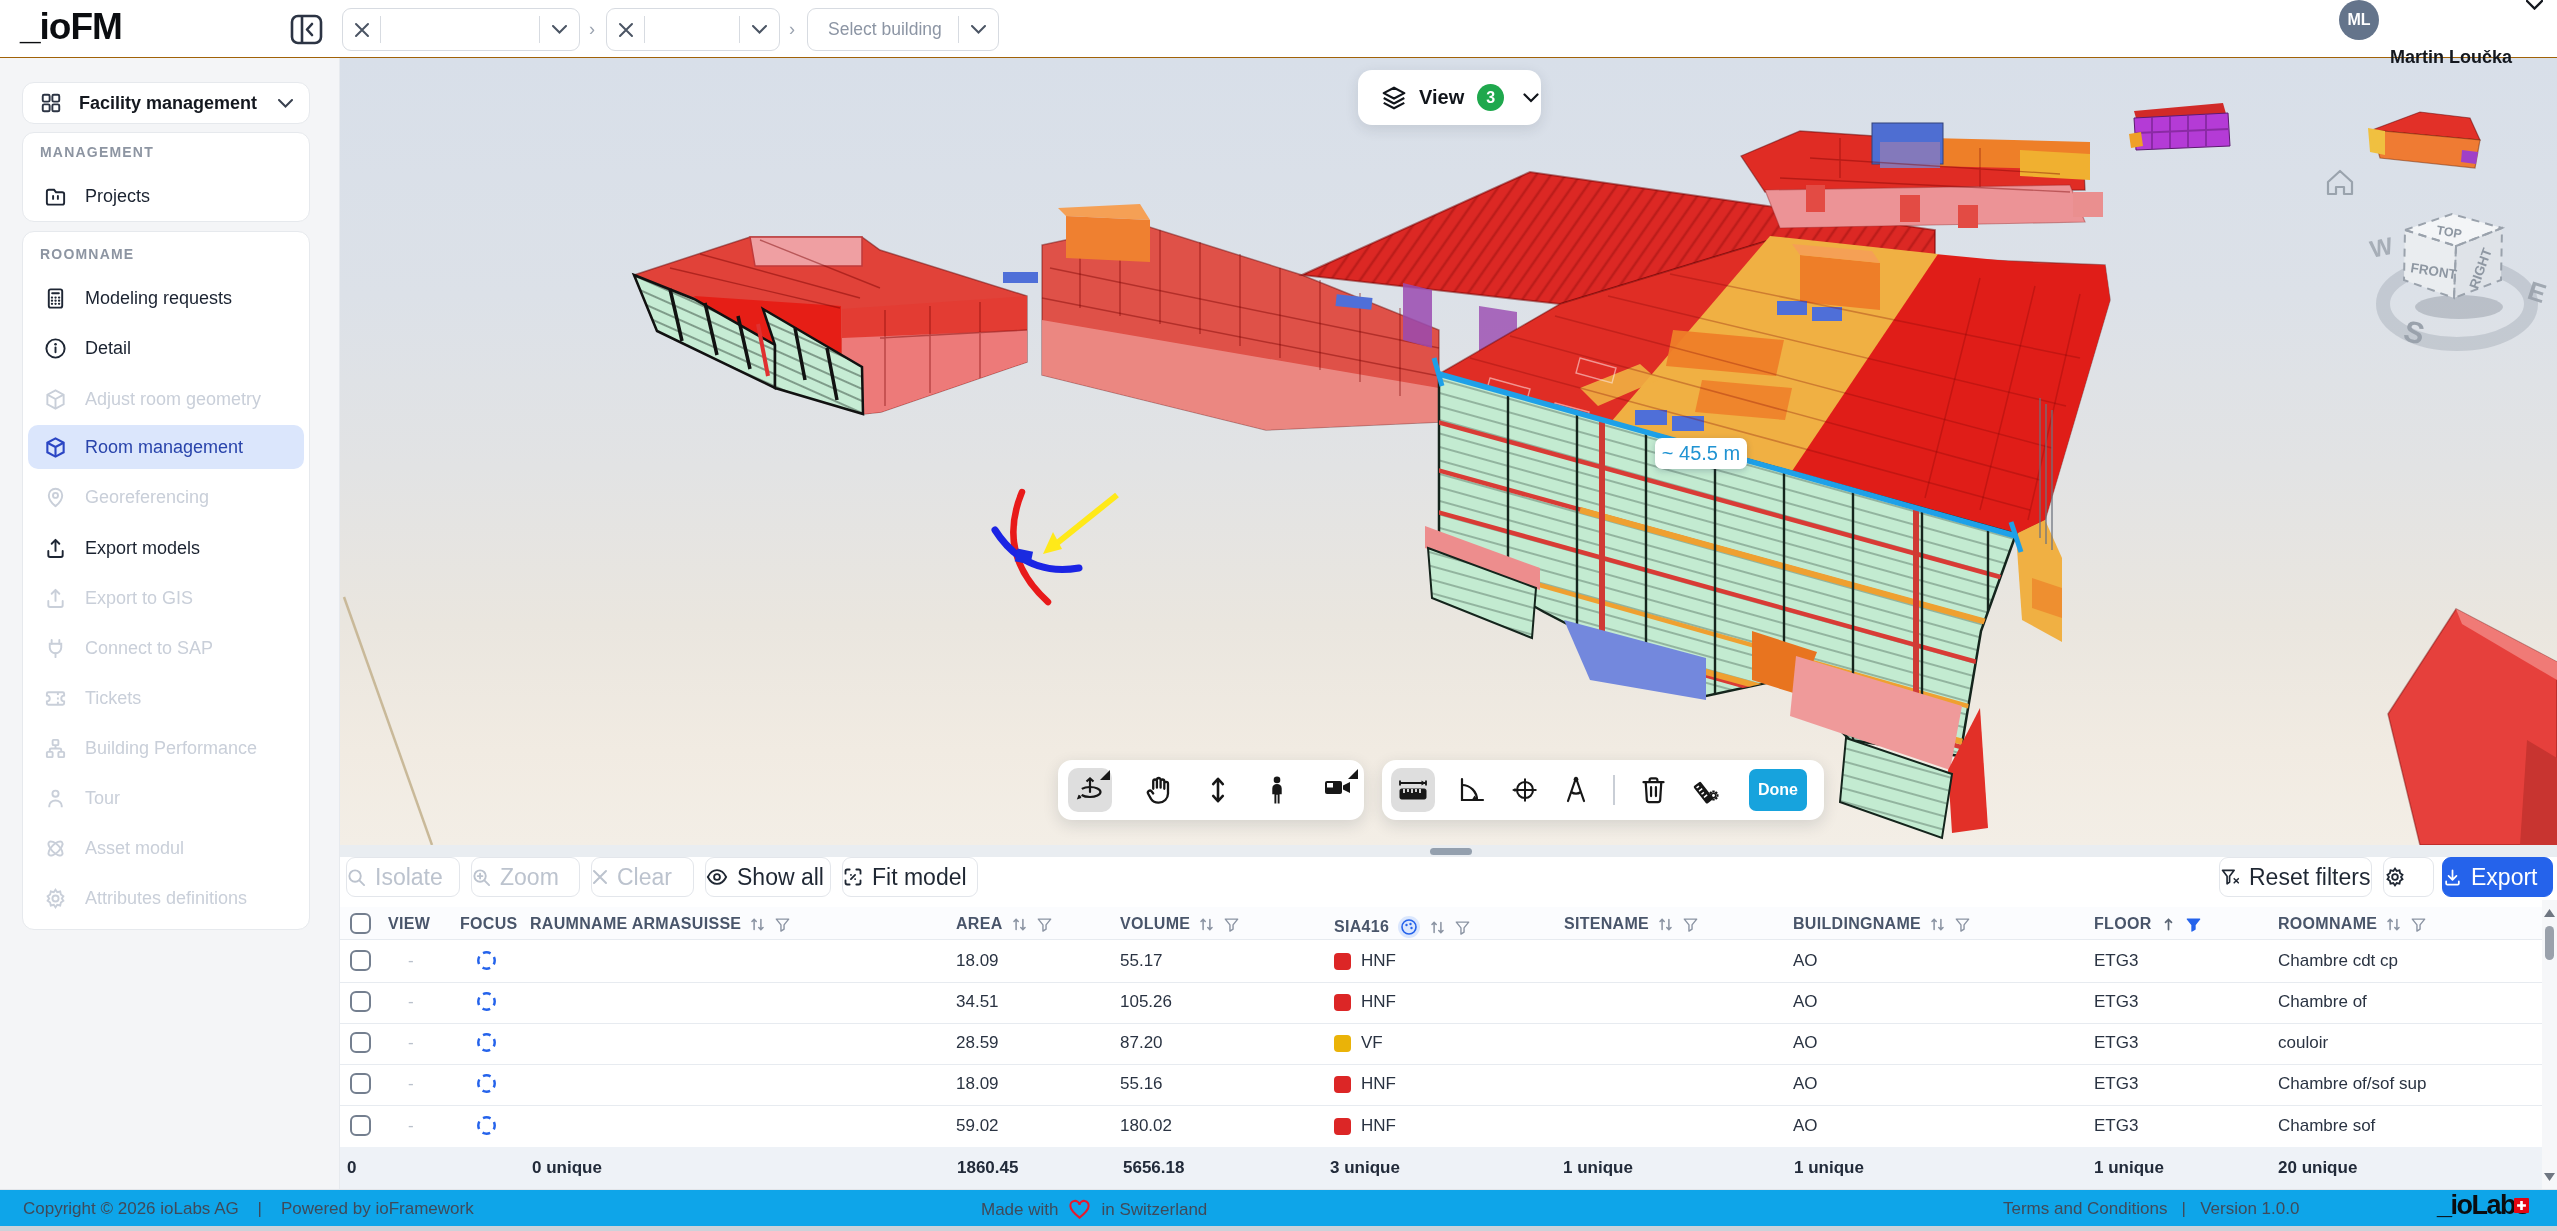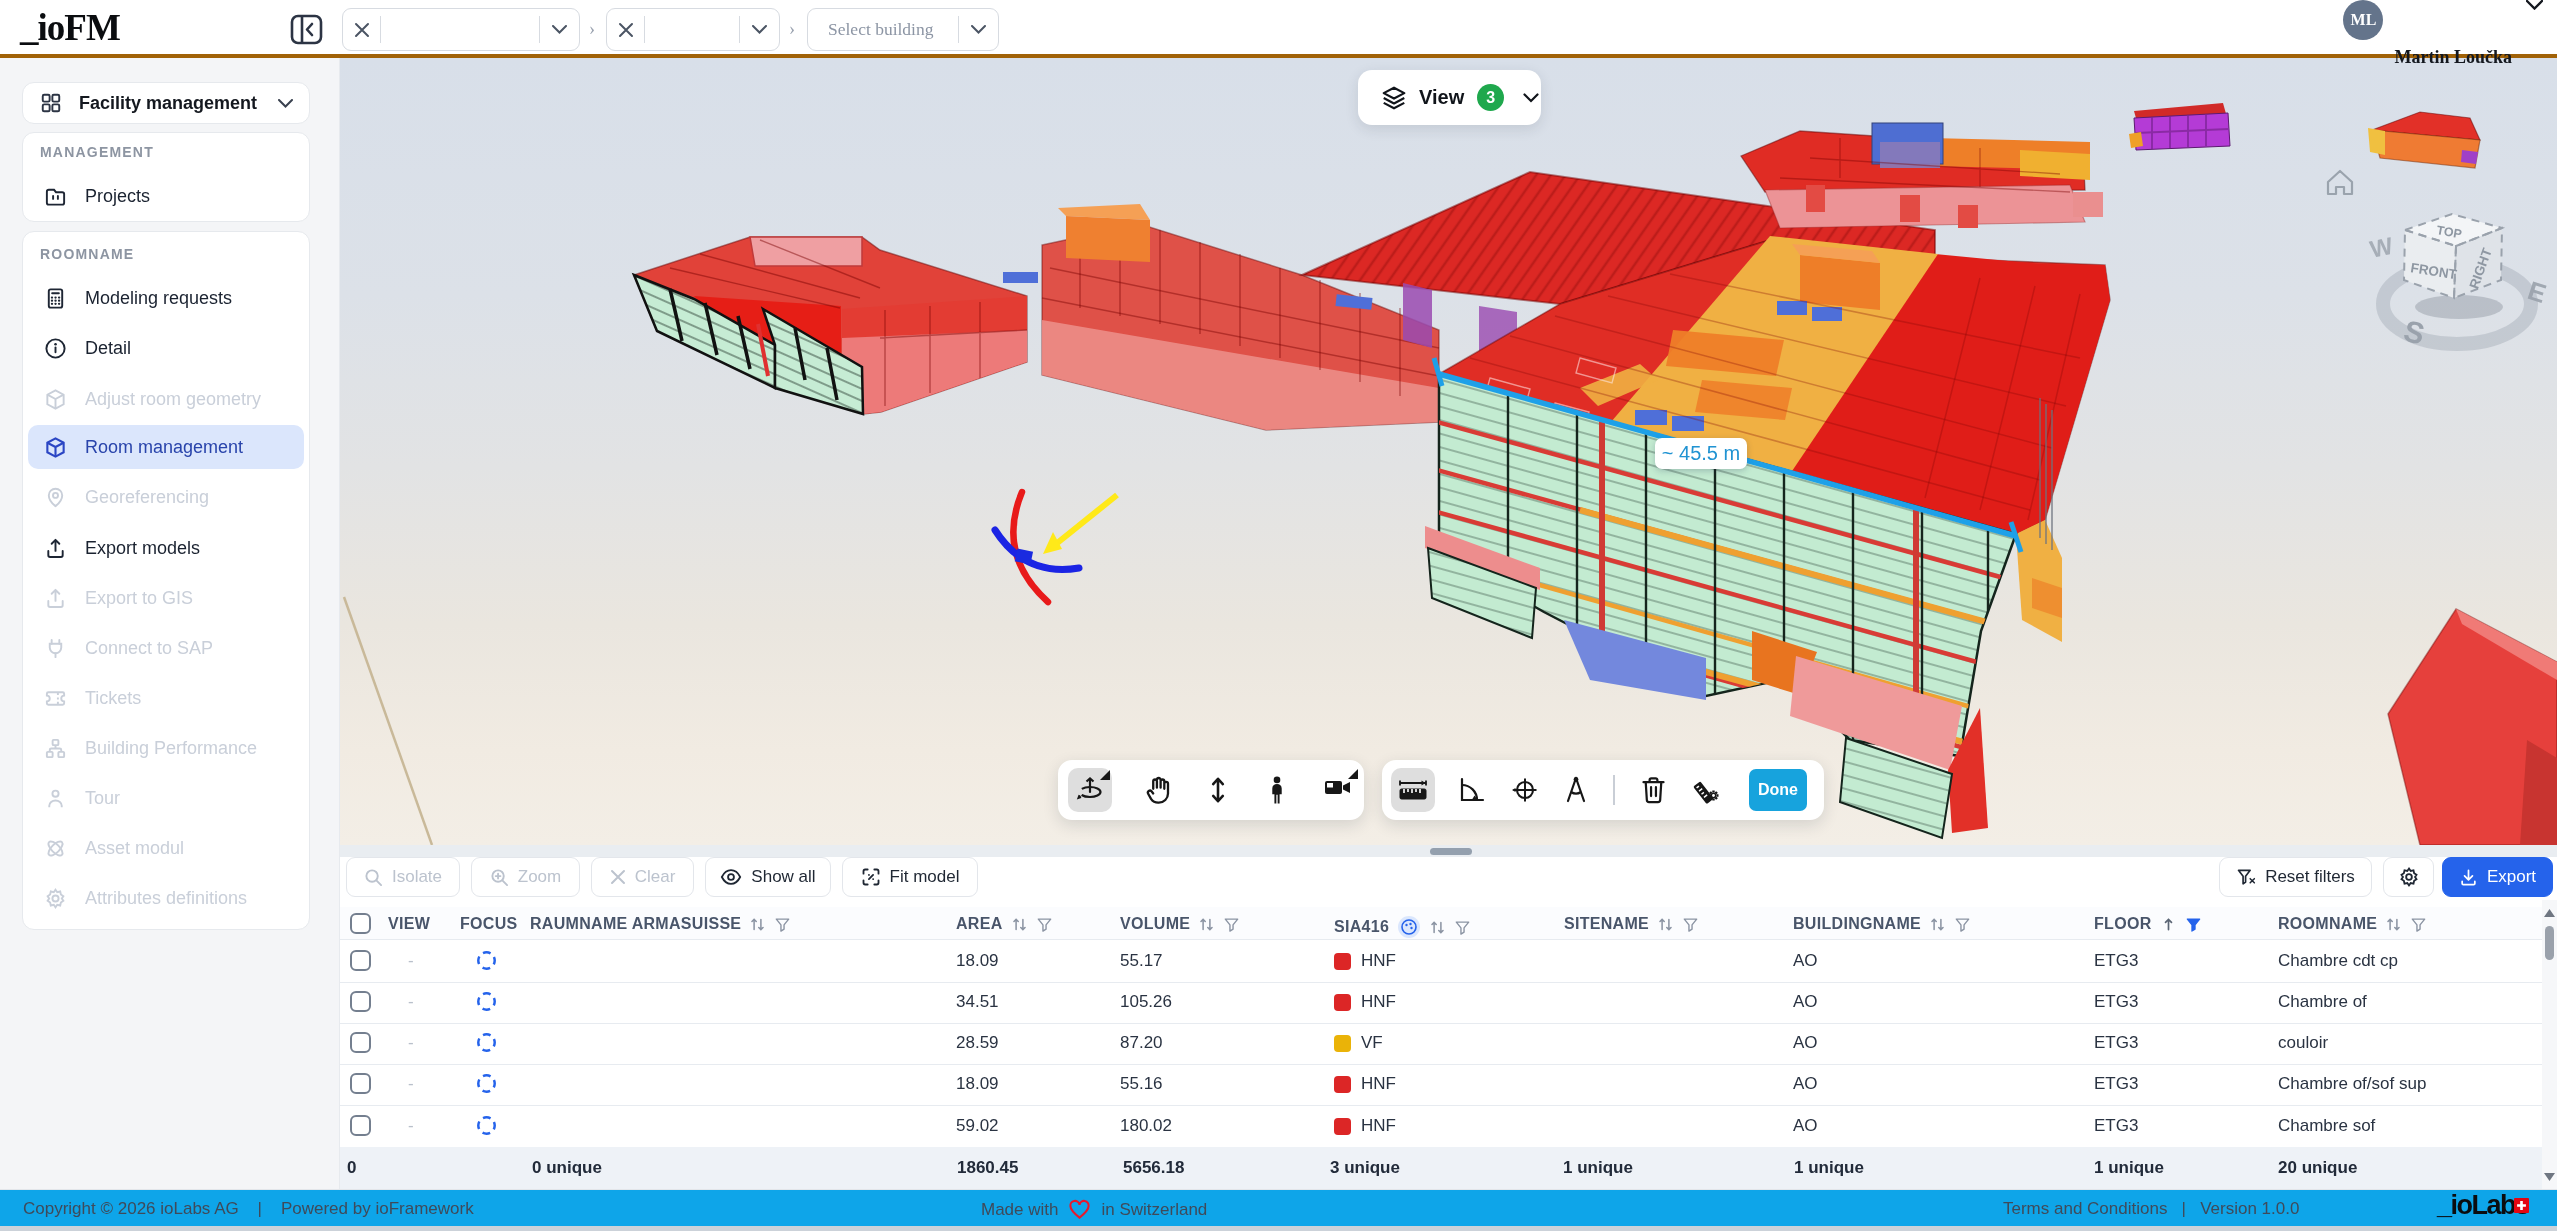--- a/index.html
+++ b/index.html
@@ -1,20 +1,20 @@
 <!DOCTYPE html>
 <html><head>
 <meta charset="utf-8">
 <style>
 * { margin:0; padding:0; box-sizing:border-box; }
 html,body { width:2557px; height:1231px; font-family:"Liberation Sans", sans-serif; background:#fff; overflow:hidden; position:relative; }
 .abs { position:absolute; }
 
 
-#topbar { position:absolute; left:0; top:0; width:2557px; height:58px; background:#fff; border-bottom:4px solid #a16207; z-index:30;font-family:Liberation Serif, serif; }
+#topbar { position:absolute; left:0; top:0; width:2557px; height:58px; background:#fff; border-bottom:1px solid #a16207; z-index:30; }
 #logo { position:absolute; left:20px; top:6px; font-size:37px; font-weight:800; color:#0b0d10; letter-spacing:-1px; }
 .selbox { position:absolute; top:8px; height:43px; border:1px solid #d7dbe1; border-radius:9px; background:#fff; display:flex; align-items:center; }
 .selbox .xic { width:38px; display:flex; justify-content:center; align-items:center; border-right:1px solid #d7dbe1; height:27px; }
 .selbox .sp { flex:1; }
 .selbox .chev { width:40px; display:flex; justify-content:center; align-items:center; border-left:1px solid #d7dbe1; height:27px; }
 .crumbsep { position:absolute; top:19px; color:#9aa2af; font-size:18px; }
 #userwrap { position:absolute; right:6px; top:0; height:58px; display:flex; align-items:flex-start; }
 #avatar { width:40px; height:40px; border-radius:50%; background:#64748b; color:#fff; font-size:16px; font-weight:700; display:flex; align-items:center; justify-content:center; }
 #uname { font-size:18px; font-weight:700; color:#14181f; margin-left:11px; margin-right:14px;margin-top:47px; }
 
@@ -35,21 +35,21 @@
 #viewbtn .vtxt { font-size:20px; font-weight:600; color:#10141a; margin-left:12px; }
 #viewbtn .badge { width:27px; height:27px; border-radius:50%; background:#1fa84d; color:#fff; font-size:16px; font-weight:700; display:flex; align-items:center; justify-content:center; margin-left:13px; }
 .vtoolbar { position:absolute; top:760px; height:60px; background:#fff; border-radius:14px; box-shadow:0 5px 16px rgba(30,40,60,.14); display:flex; align-items:center; z-index:6; }
 .ticon { width:44px; height:44px; display:flex; align-items:center; justify-content:center; border-radius:10px; position:relative; }
 .ticon.sel { background:#dedede; }
 #donebtn { width:58px; height:42px; background:#17a3dd; border-radius:7px; color:#fff; font-size:16px; font-weight:700; display:flex; align-items:center; justify-content:center; margin:0 8px 0 6px; }
 #mlabel { position:absolute; left:1655px; top:438px; width:92px; height:31px; background:#fff; border-radius:7px; box-shadow:0 2px 6px rgba(40,60,90,.25); color:#2093d2; font-size:20px; display:flex; align-items:center; justify-content:center; z-index:4; }
 
 
 #tablesec { position:absolute; left:340px; top:857px; width:2217px; height:332px; background:#fff; }
-.tbtn { position:absolute; top:0; height:40px; border:1px solid #e3e6eb; border-radius:9px; background:#fff; display:flex; align-items:center; justify-content:center; font-size:17px; color:#1f2733; gap:9px; }
+.tbtn { position:absolute; top:0; height:40px; border:1px solid #e3e6eb; border-radius:9px; background:#fff; display:flex; align-items:center; justify-content:flex-start; font-size:23px; color:#1f2733; gap:9px; }
 .tbtn.dis { color:#bcc3ce; }
 #exportbtn { background:#2563eb; border-color:#2563eb; color:#fff; }
 .hcell { position:absolute; font-size:16px; font-weight:700; color:#49556a; letter-spacing:.3px; white-space:nowrap; display:flex; align-items:center; gap:8px; }
 .dcell { position:absolute; font-size:17px; color:#2a3342; white-space:nowrap; }
 .fcell { position:absolute; font-size:17px; font-weight:700; color:#222b3a; white-space:nowrap; }
 .cbx { position:absolute; width:21px; height:21px; border:2px solid #747f8f; border-radius:6px; background:#fff; }
 .rowline { position:absolute; left:0; width:2203px; height:1px; background:#e7ebf0; }
 .sia { position:absolute; width:17px; height:17px; border-radius:4px; }
 
 

